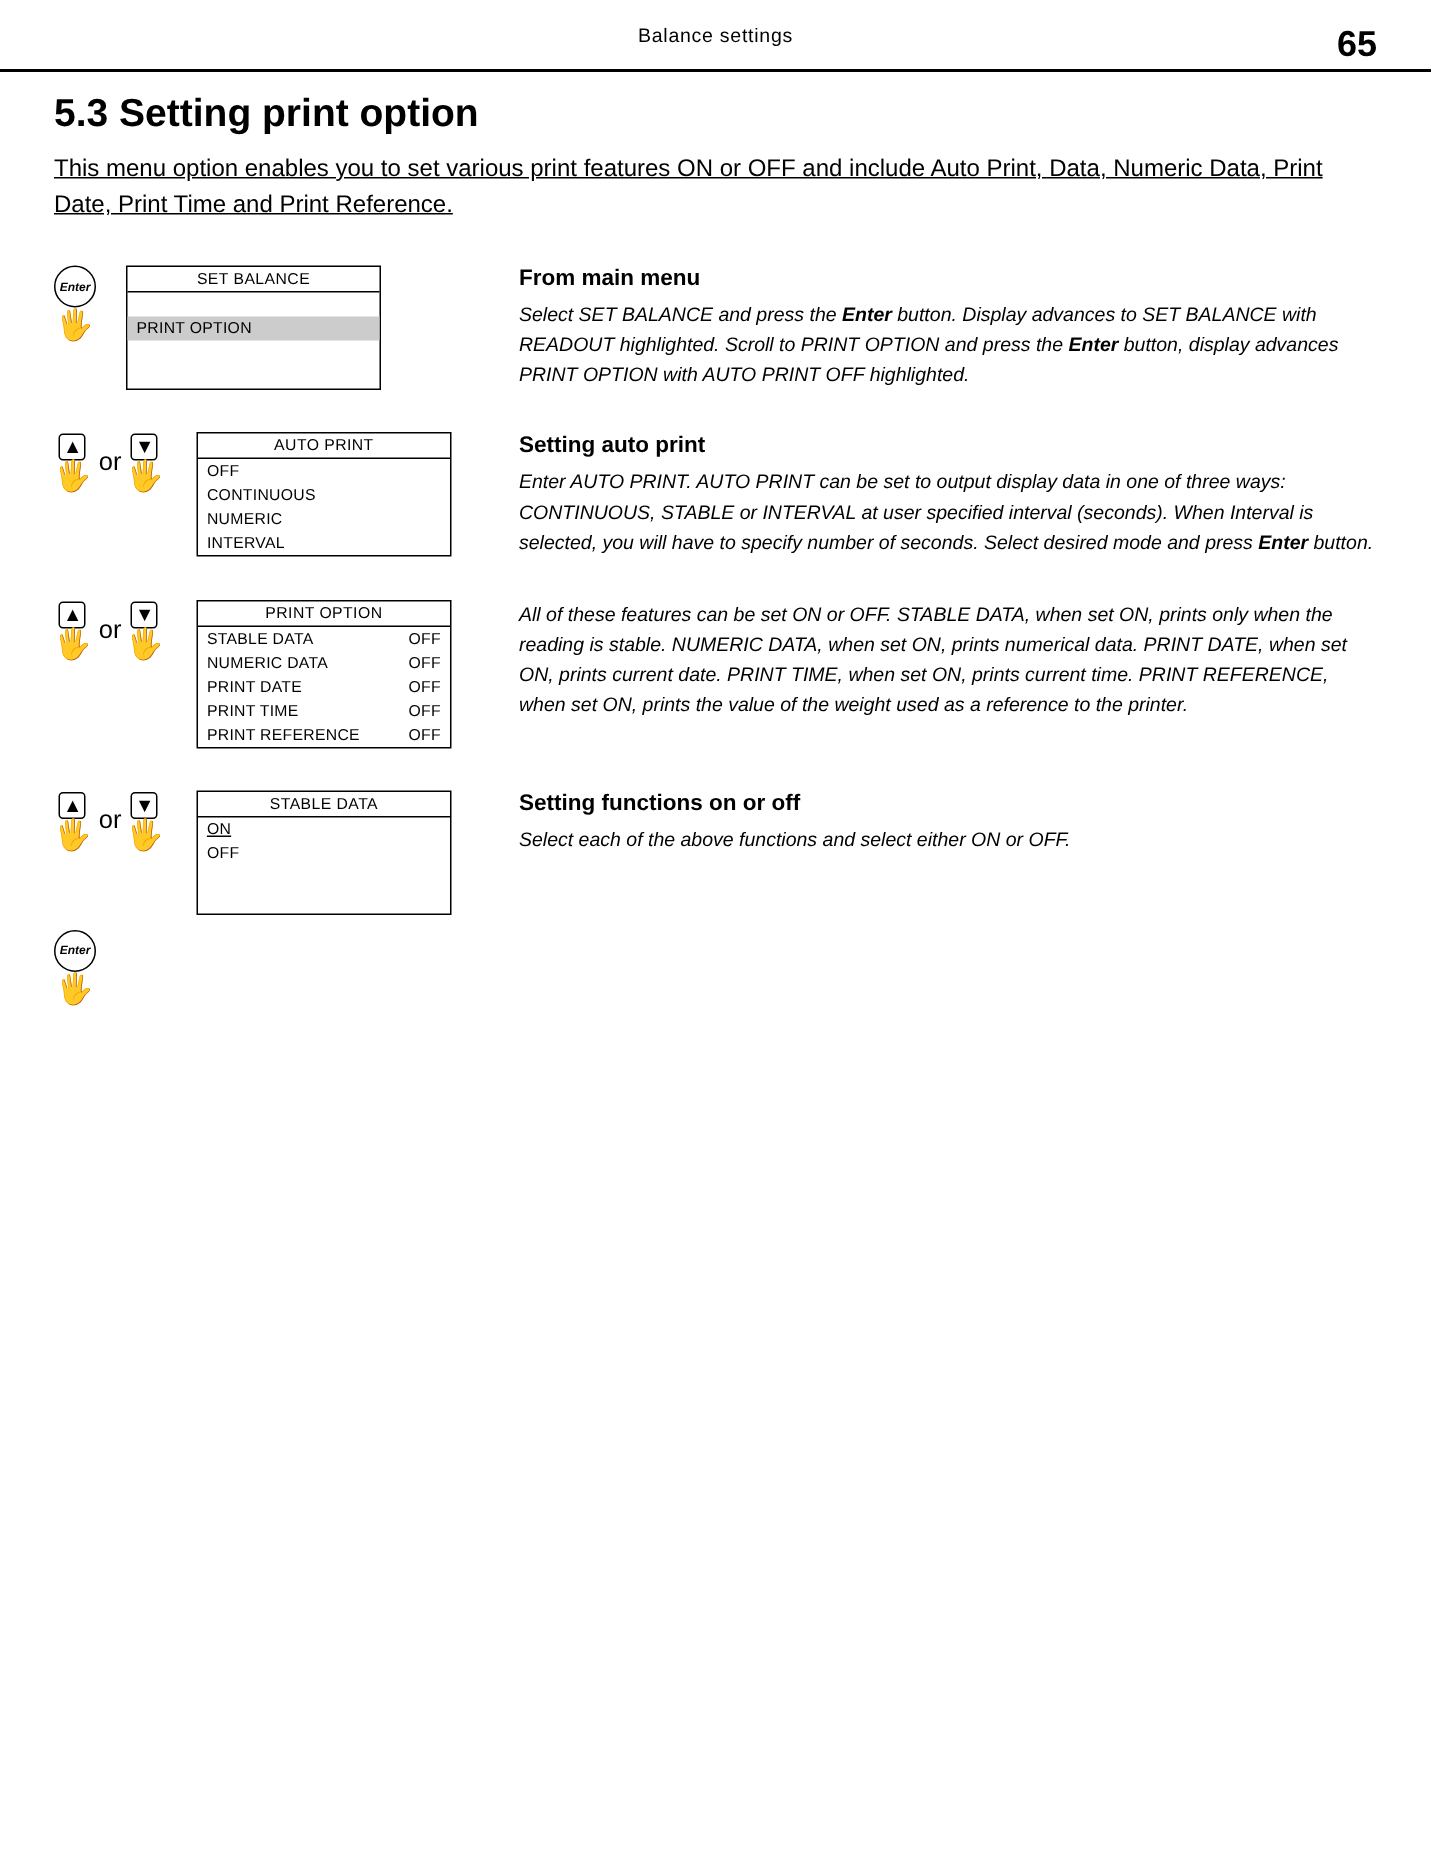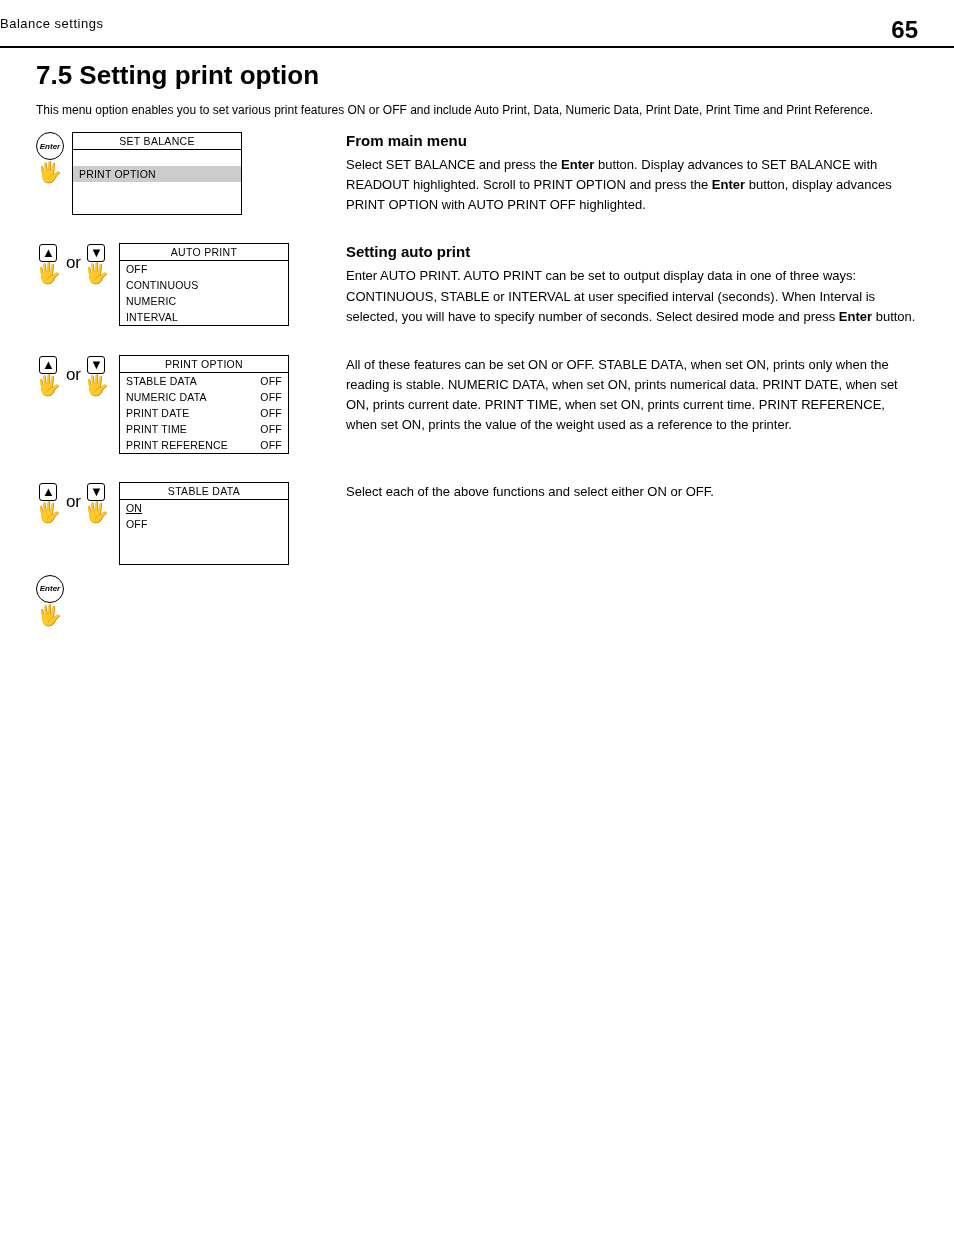--- a/index.html
+++ b/index.html
@@ -14,21 +14,21 @@
     }
 
     
     .header {
       position: absolute;
       top: 0; left: 0; right: 0;
       height: 48px;
       border-bottom: 2px solid #000;
       display: flex;
       align-items: center;
-      justify-content: flex-start;
+      justify-content: center;
     }
     .header-title {
       font-size: 13px;
       letter-spacing: 0.5px;
       text-align: right;
     }
     .header-page {
       position: absolute;
       bottom: 2px;
       right: 36px;
@@ -46,23 +46,24 @@
     }
 
     
     .section-title {
       font-size: 26px;
       font-weight: bold;
       margin-bottom: 10px;
     }
 
     .intro-text {
-      font-size: 12px;
+      font-size: 16px;
       line-height: 1.5;
-      margin-bottom: 13px;
+      margin-bottom: 28px;
+      text-decoration: underline;
     }
 
     
     .instruction-row {
       display: flex;
       flex-direction: row;
       margin-bottom: 28px;
       align-items: flex-start;
     }
 
@@ -81,20 +82,21 @@
 
     .right-panel h3 {
       font-size: 15px;
       font-weight: bold;
       margin-bottom: 6px;
     }
 
     .right-panel p {
       font-size: 13px;
       line-height: 1.55;
+      font-style: italic;
     }
 
     .right-panel p strong {
       font-weight: bold;
     }
 
     
     .display-box {
       border: 1px solid #000;
       font-size: 11px;
@@ -179,20 +181,21 @@
       display: flex;
       flex-direction: row;
       align-items: flex-start;
       margin-right: 8px;
     }
 
     .display-wrapper {
       display: flex;
       flex-direction: column;
       justify-content: flex-start;
+      margin-left: 12px;
     }
 
     .bottom-enter-group {
       display: flex;
       flex-direction: row;
       align-items: flex-start;
       margin-top: 10px;
     }
   </style>
 </head>
@@ -200,21 +203,21 @@
 
 <div class="header">
   <div>
     <div class="header-title">Balance  settings</div>
     <div class="header-page">65</div>
   </div>
 </div>
 
 <div class="content">
 
-  <div class="section-title">7.5   Setting print option</div>
+  <div class="section-title">5.3   Setting print option</div>
   <p class="intro-text">This menu option enables you to set various print features ON or OFF and include Auto Print, Data, Numeric Data, Print Date, Print Time and Print Reference.</p>
 
   <div class="instruction-row">
     <div class="left-panel">
       <div class="enter-hand-group">
         <div class="circle-enter">
           <span>Enter</span>
         </div>
         <span class="hand-icon">🖐</span>
       </div>
@@ -343,19 +346,20 @@
           <div class="enter-hand-group">
             <div class="circle-enter">
               <span>Enter</span>
             </div>
             <span class="hand-icon">🖐</span>
           </div>
         </div>
       </div>
     </div>
     <div class="right-panel">
+      <h3>Setting functions on or off</h3>
       <p>
         Select each of the above functions and select either ON or OFF.
       </p>
     </div>
   </div>
 
 </div>
 
 </body></html>

